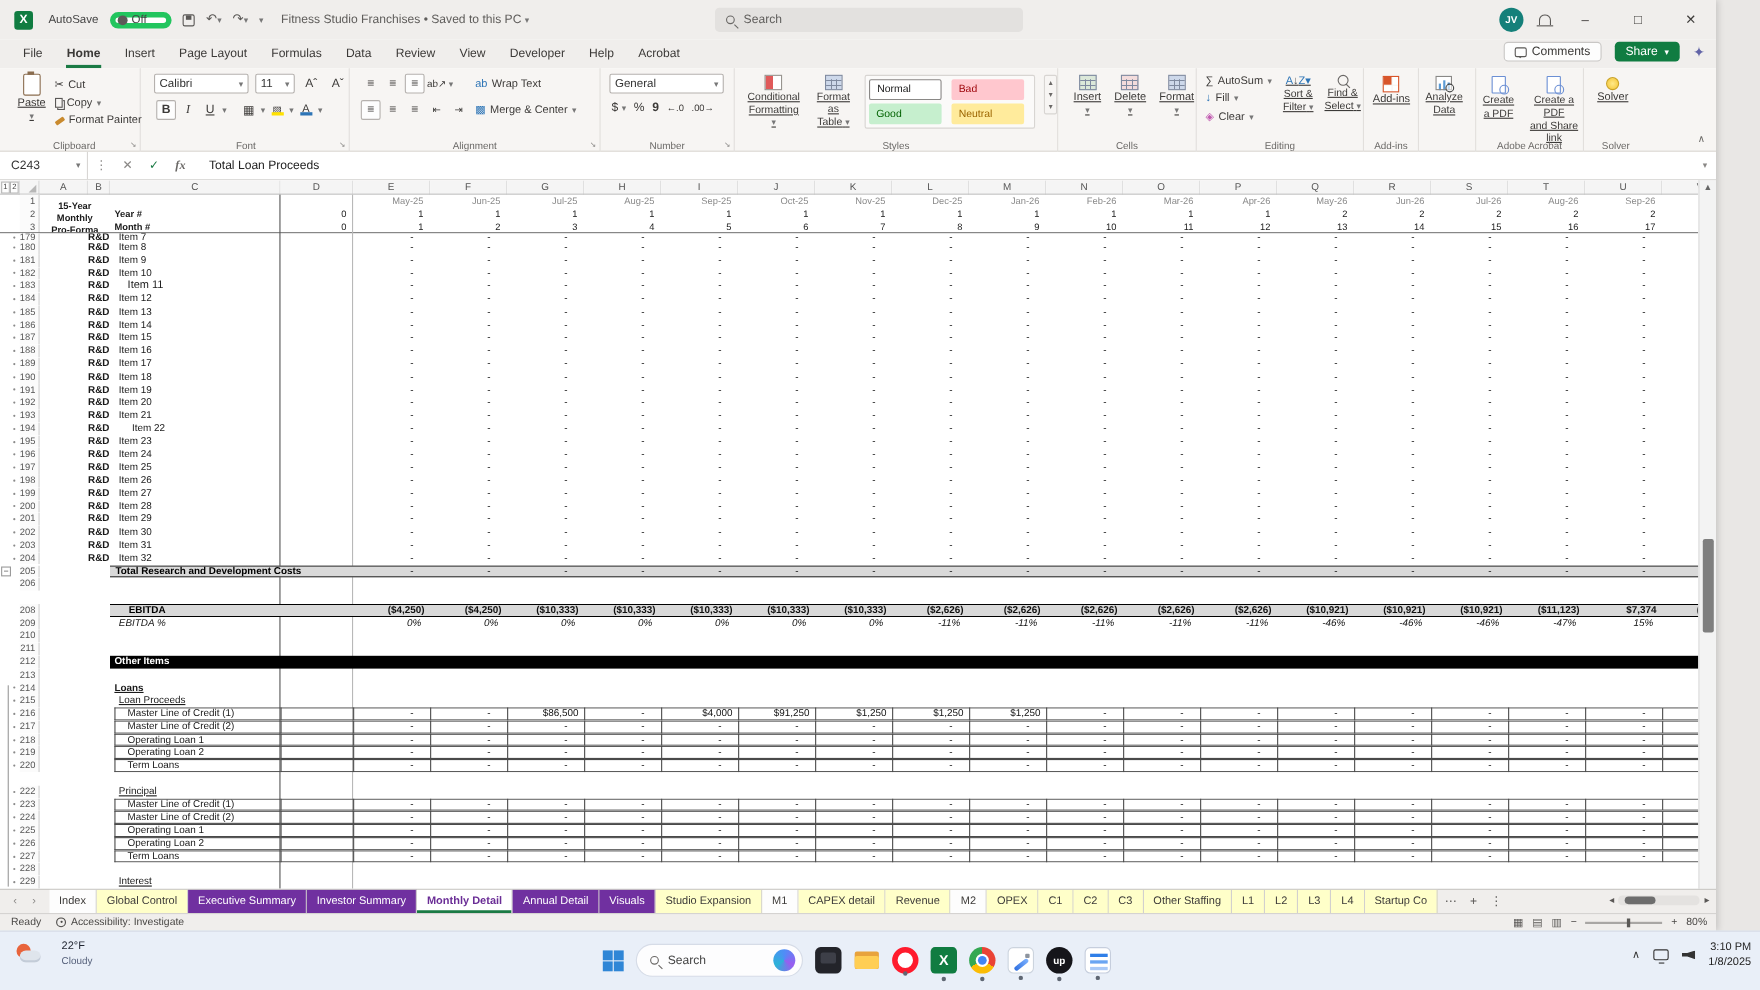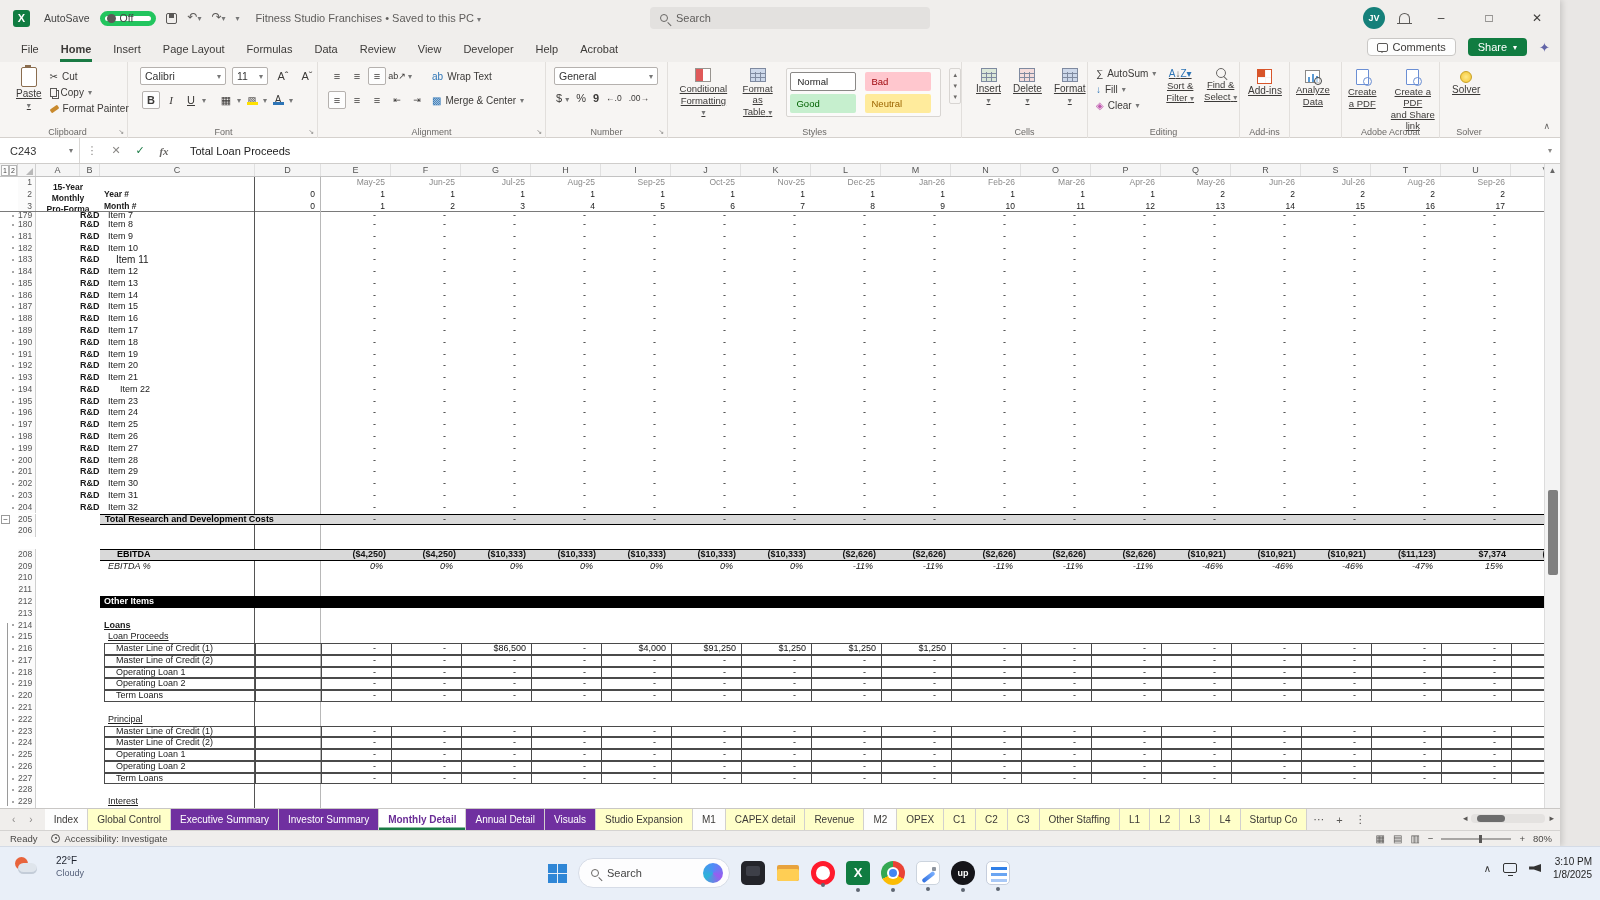--- a/index.html
+++ b/index.html
@@ -1473,24 +1473,20 @@
           <div style="position: absolute; left: 951px; width: 55px; height: 11.78px; line-height: 11.78px; font-size: 9px; text-align: right; color: rgb(17, 17, 17);">-</div>
           <div style="position: absolute; left: 1021px; width: 55px; height: 11.78px; line-height: 11.78px; font-size: 9px; text-align: right; color: rgb(17, 17, 17);">-</div>
           <div style="position: absolute; left: 1091px; width: 55px; height: 11.78px; line-height: 11.78px; font-size: 9px; text-align: right; color: rgb(17, 17, 17);">-</div>
           <div style="position: absolute; left: 1161px; width: 55px; height: 11.78px; line-height: 11.78px; font-size: 9px; text-align: right; color: rgb(17, 17, 17);">-</div>
           <div style="position: absolute; left: 1231px; width: 55px; height: 11.78px; line-height: 11.78px; font-size: 9px; text-align: right; color: rgb(17, 17, 17);">-</div>
           <div style="position: absolute; left: 1301px; width: 55px; height: 11.78px; line-height: 11.78px; font-size: 9px; text-align: right; color: rgb(17, 17, 17);">-</div>
           <div style="position: absolute; left: 1371px; width: 55px; height: 11.78px; line-height: 11.78px; font-size: 9px; text-align: right; color: rgb(17, 17, 17);">-</div>
           <div style="position: absolute; left: 1441px; width: 55px; height: 11.78px; line-height: 11.78px; font-size: 9px; text-align: right; color: rgb(17, 17, 17);">-</div>
           <div style="position: absolute; left: 1511px; width: 65px; height: 11.78px; line-height: 11.78px; font-size: 9px; text-align: right; color: rgb(17, 17, 17);">-</div>
         </div>
-        <div style="position: absolute; left: 0px; top: 537.98px; width: 1581px; height: 11.78px; overflow: hidden;">
-          <div class="rownum" style="height: 11.78px; line-height: 11.78px; top: 0px;">221</div>
-          <div style="position: absolute; left: 12px; top: 50%; width: 2px; height: 2px; margin-top: -1px; background: rgb(138, 138, 138); border-radius: 50%;"></div>
-        </div>
         <div style="position: absolute; left: 0px; top: 549.76px; width: 1581px; height: 11.78px; overflow: hidden;">
           <div class="rownum" style="height: 11.78px; line-height: 11.78px; top: 0px;">222</div>
           <div style="position: absolute; left: 12px; top: 50%; width: 2px; height: 2px; margin-top: -1px; background: rgb(138, 138, 138); border-radius: 50%;"></div>
           <div style="position: absolute; left: 108px; height: 11.78px; line-height: 11.78px; font-size: 9px; text-decoration: underline; color: rgb(26, 26, 26);">Principal</div>
         </div>
         <div style="position: absolute; left: 0px; top: 561.54px; width: 1581px; height: 11.78px; overflow: hidden;">
           <div class="rownum" style="height: 11.78px; line-height: 11.78px; top: 0px;">223</div>
           <div style="position: absolute; left: 12px; top: 50%; width: 2px; height: 2px; margin-top: -1px; background: rgb(138, 138, 138); border-radius: 50%;"></div>
           <div style="position: absolute; left: 104px; width: 151px; height: 11.78px; border-top: 1px solid rgb(74, 74, 74); border-bottom: 1px solid rgb(74, 74, 74); border-left: 1px solid rgb(74, 74, 74); border-image: initial; border-right: none;"></div>
           <div style="position: absolute; left: 116px; height: 11.78px; line-height: 11.78px; font-size: 9px; color: rgb(26, 26, 26);">Master Line of Credit (1)</div>

